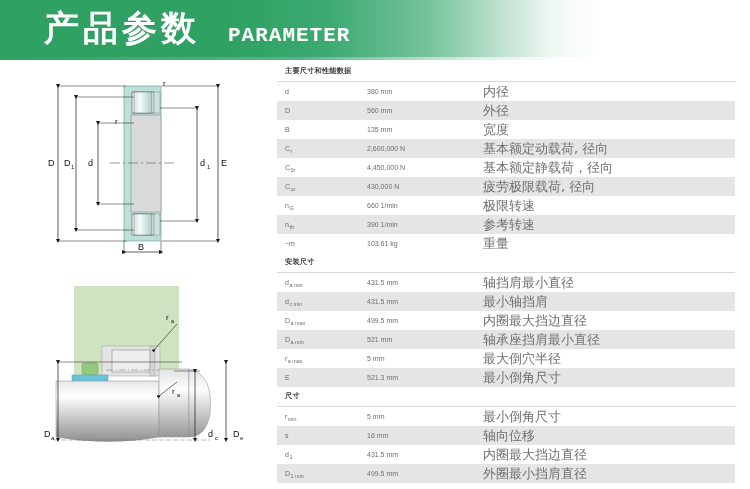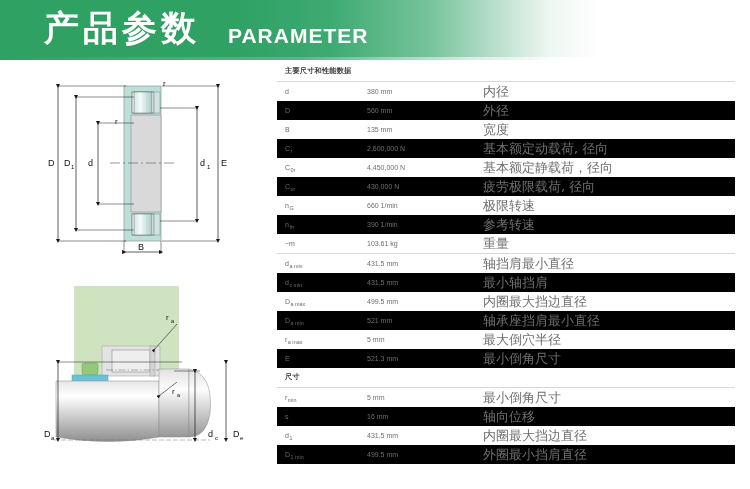--- a/index.html
+++ b/index.html
@@ -35,21 +35,21 @@
     text-shadow:0 1px 0 rgba(0,0,0,0.06);
     text-align:right;
   }
   .banner-en{
     color:#ffffff;
     font-size:21px;
     font-weight:bold;
     letter-spacing:1px;
     margin-left:28px;
     margin-top:14px;
-    font-family:Liberation Sans, sans-serif;
+    font-family:Liberation Mono, monospace;
     white-space:nowrap;
   }
   .banner-underline{
     position:absolute;left:0;top:57px;width:750px;height:3px;
     background:linear-gradient(to right,#2ea163 0px,#5ab489 300px,#d9ece3 470px,#ffffff 560px,#ffffff 750px);
   }
 
   
   .drawings{
     position:absolute;left:0;top:62px;width:272px;height:420px;
@@ -76,21 +76,21 @@
     font-size:7px;color:#6f6f6f;
     padding:0 0 0 8px;
     vertical-align:middle;
     font-family:"Liberation Sans","DejaVu Sans",sans-serif;
     white-space:nowrap;
     overflow:hidden;
   }
   .tbl td.c-sym{width:74px;color:#6a6a6a;}
   .tbl td.c-val{width:108px;color:#6f6f6f;}
   .tbl td.c-desc{color:#6f6f6f;font-family:"DejaVu Sans","Liberation Sans",sans-serif;font-size:13px;}
-  .tbl tr.alt td{background:#000000;}
+  .tbl tr.alt td{background:#e5e5e5;}
   .tbl tr.plain td{background:#ffffff;}
   .rule{
     border:0;border-top:1px solid #d8d8d8;margin:0;height:0;
   }
   .sm{font-size:5.4px;position:relative;bottom:-1.5px;padding-left:0.5px;}
 </style>
 </head>
 <body>
 
 <div class="banner">
@@ -289,20 +289,21 @@
         <td class="c-desc">参考转速</td>
       </tr>
       <tr class="plain">
         <td class="c-sym">~m</td>
         <td class="c-val">103.61 kg</td>
         <td class="c-desc">重量</td>
       </tr>
     </tbody>
   </table>
 
+  <div class="sect-title">安装尺寸</div>
   <hr class="rule">
   <table class="tbl">
     <tbody>
       <tr class="plain">
         <td class="c-sym"><span>d</span><span class="sm">a min</span></td>
         <td class="c-val">431.5 mm</td>
         <td class="c-desc">轴挡肩最小直径</td>
       </tr>
       <tr class="alt">
         <td class="c-sym"><span>d</span><span class="sm">c min</span></td>

